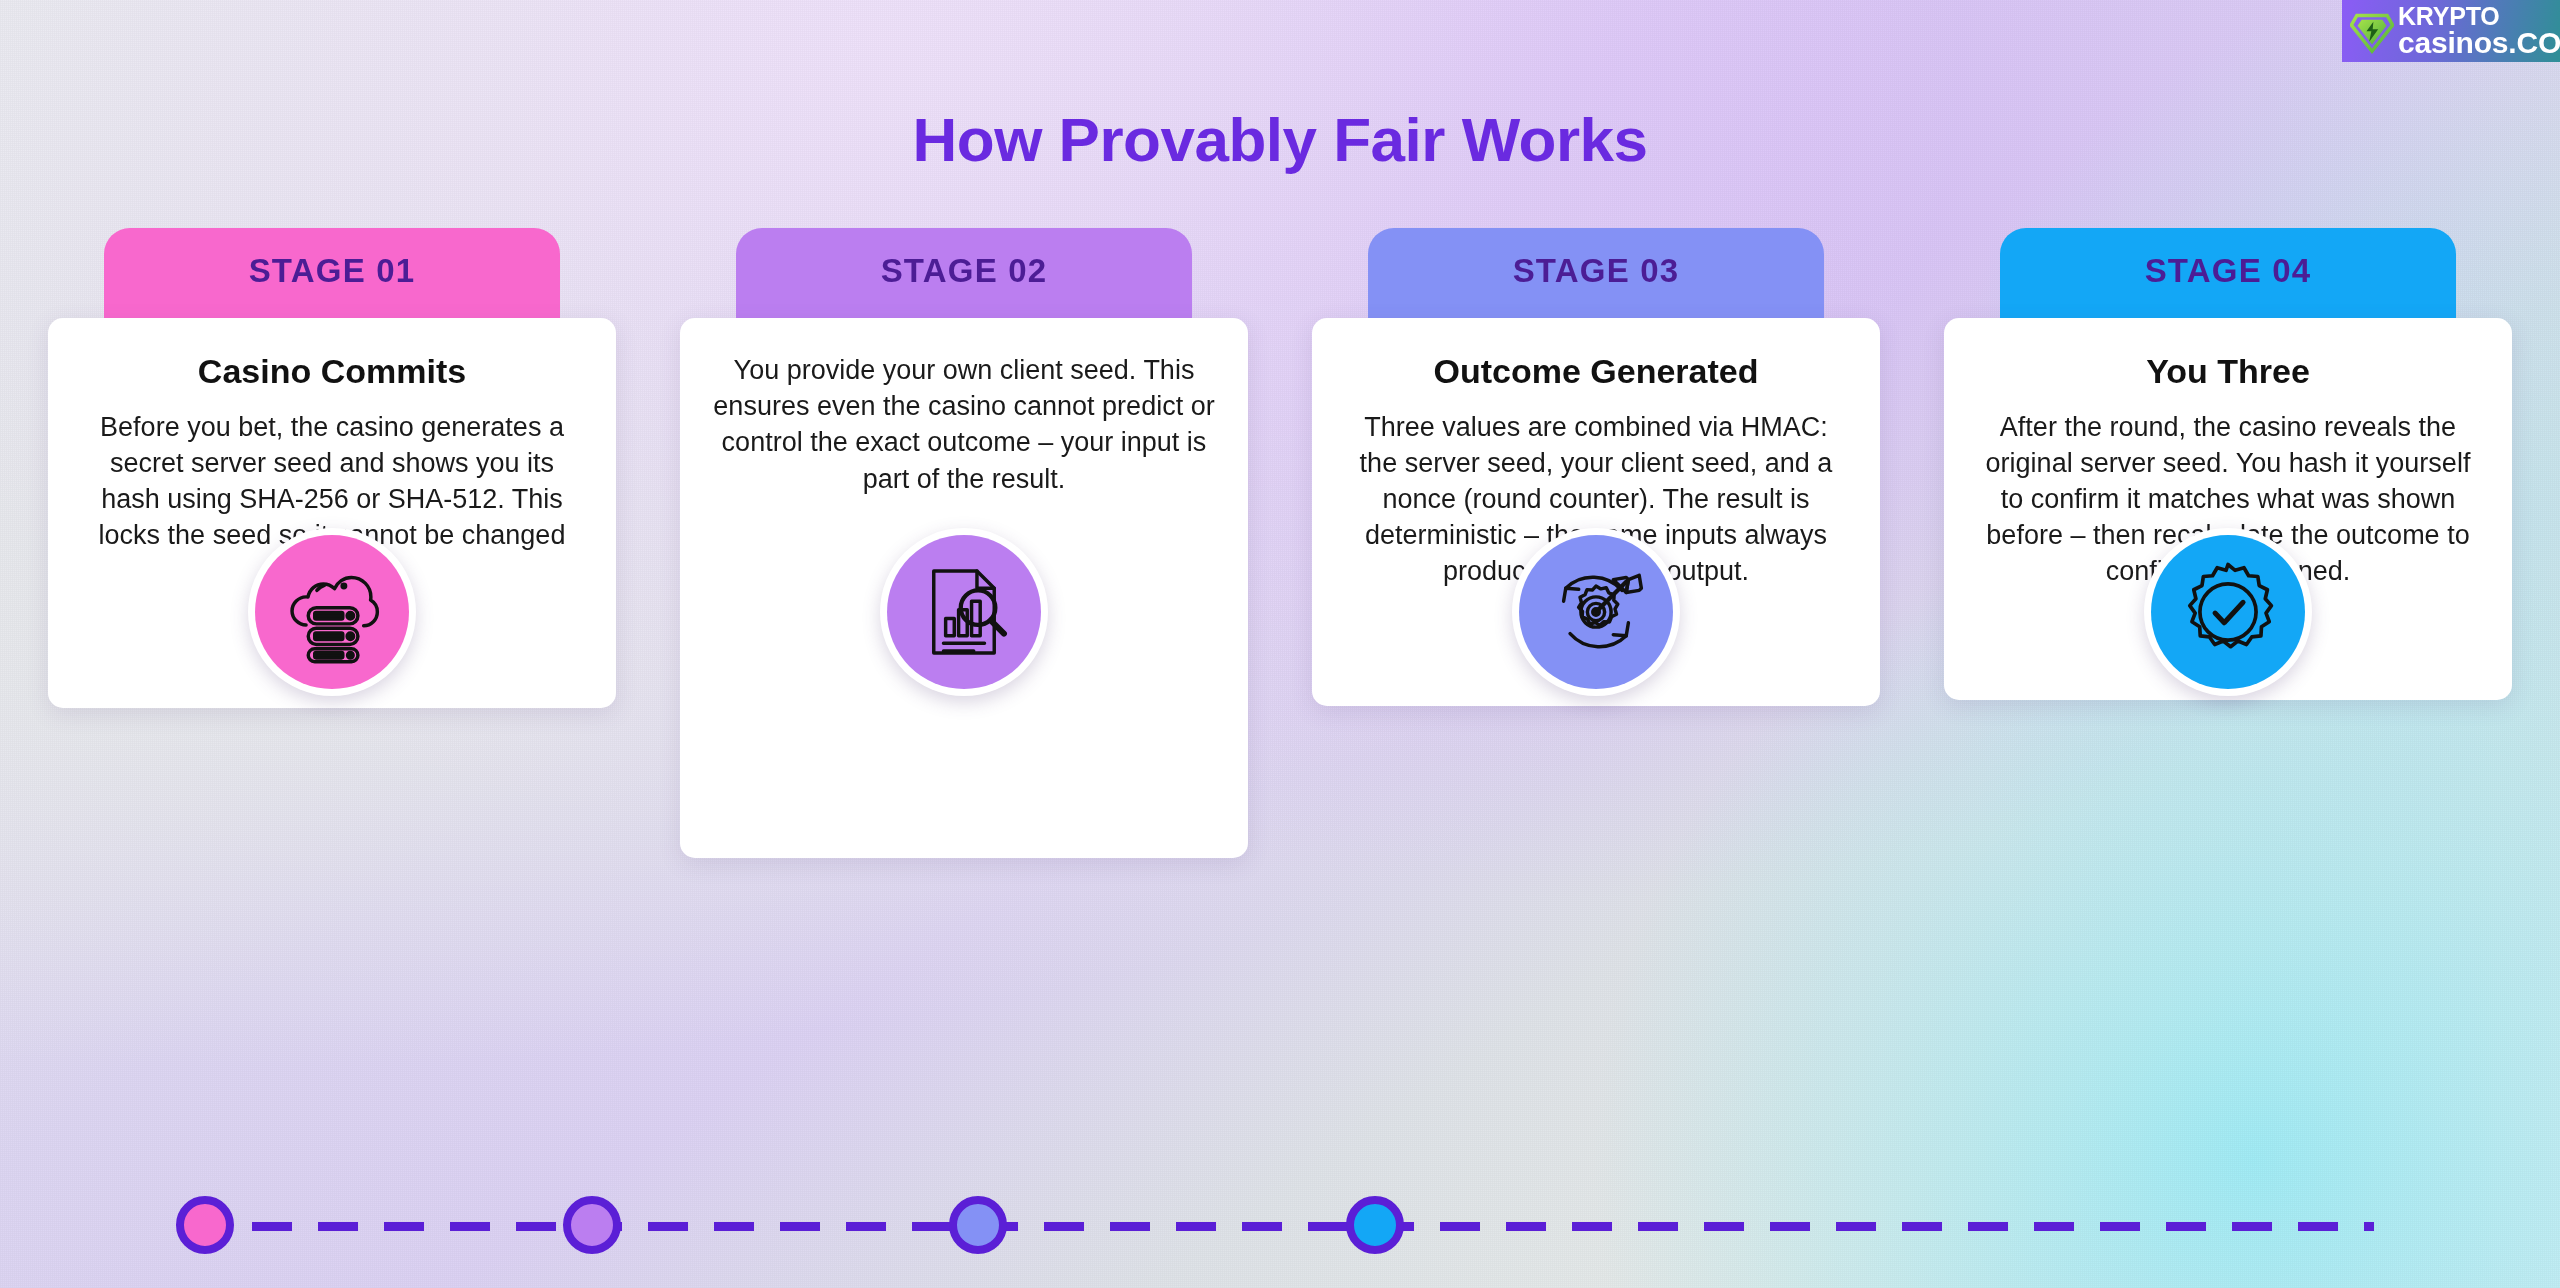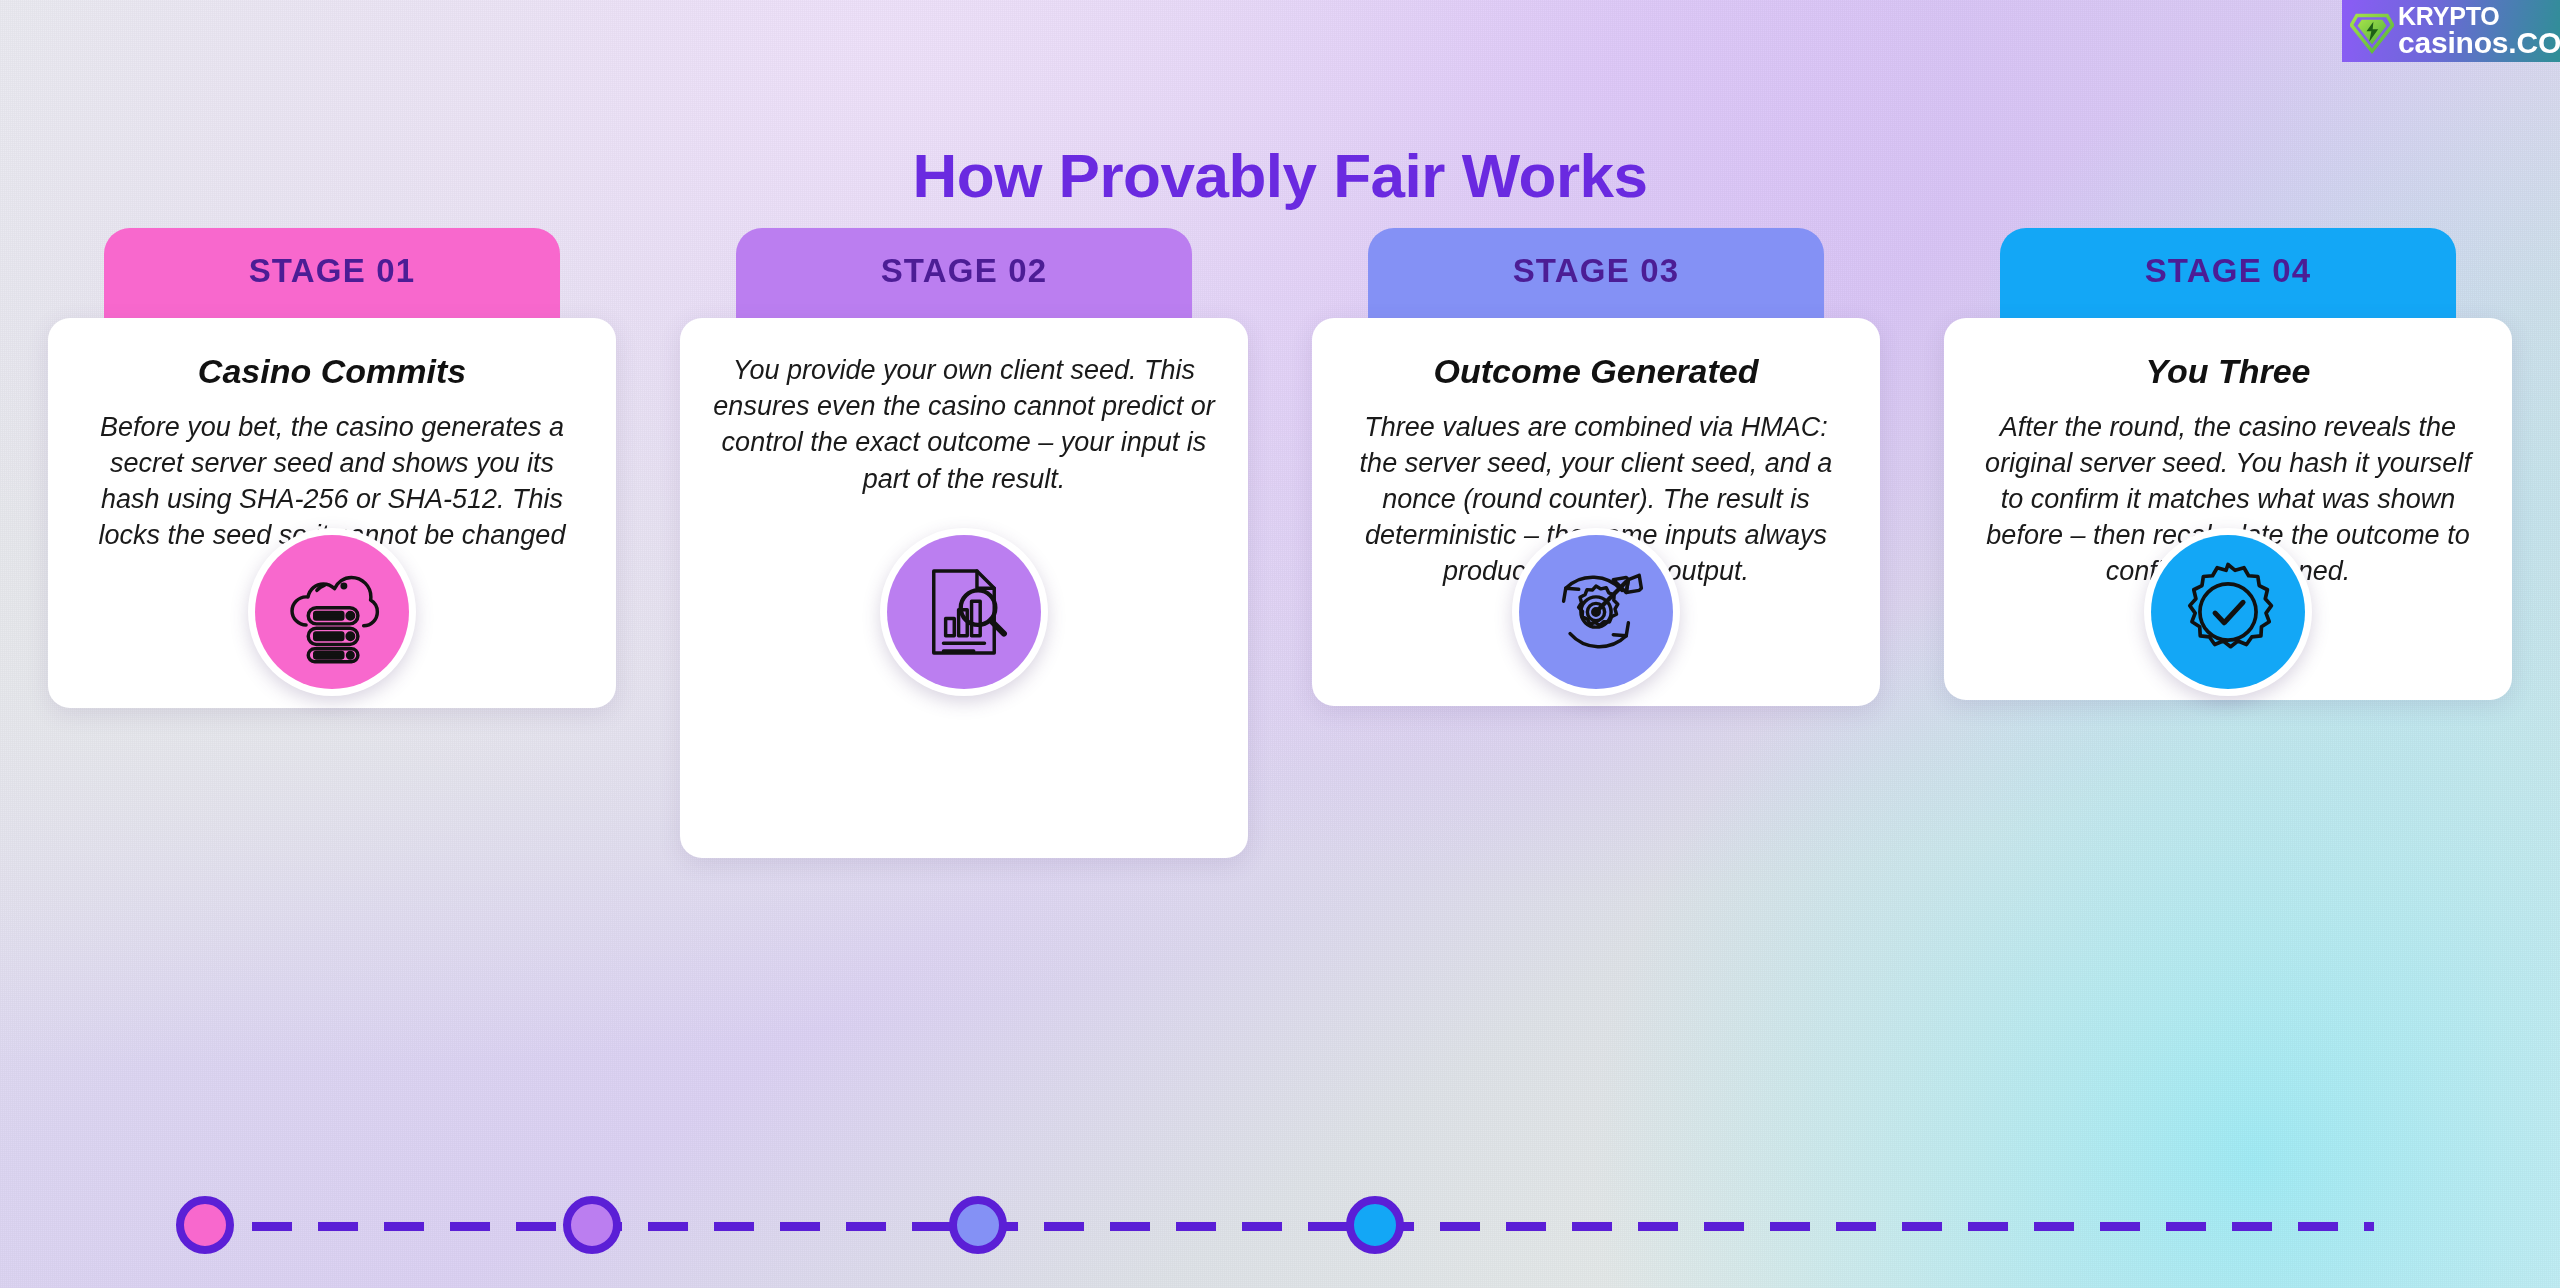--- a/index.html
+++ b/index.html
@@ -54,21 +54,20 @@
   
   #title {
     position: absolute;
     top: 104px; left: 0; right: 0;
     text-align: center;
     color: #6a2ae0;
     font-size: 62px;
     font-weight: 800;
     letter-spacing: -.5px;
     z-index: 10;
-    margin-top: 36px;
   }
 
   
   #cards {
     position: absolute;
     top: 228px;
     left: 48px;
     width: 2464px;
     display: flex;
     justify-content: space-between;
@@ -87,25 +86,24 @@
     color: #4c1d95;
     font-size: 33px;
     font-weight: 700;
     letter-spacing: 1.2px;
   }
 
   .card {
     position: relative;
     margin-top: -28px;
     background: #fff;
-    border-radius: 22px;
+    border-radius: 15px;
     padding: 34px 30px 40px;
     box-shadow: 0 6px 22px rgba(90,70,130,.13);
     min-height: 382px;
-    font-style: italic;
   }
 
   .card h3 {
     text-align: center;
     font-size: 34px;
     font-weight: 800;
     color: #111;
     line-height: 1.14;
     margin-bottom: 18px;
   }

